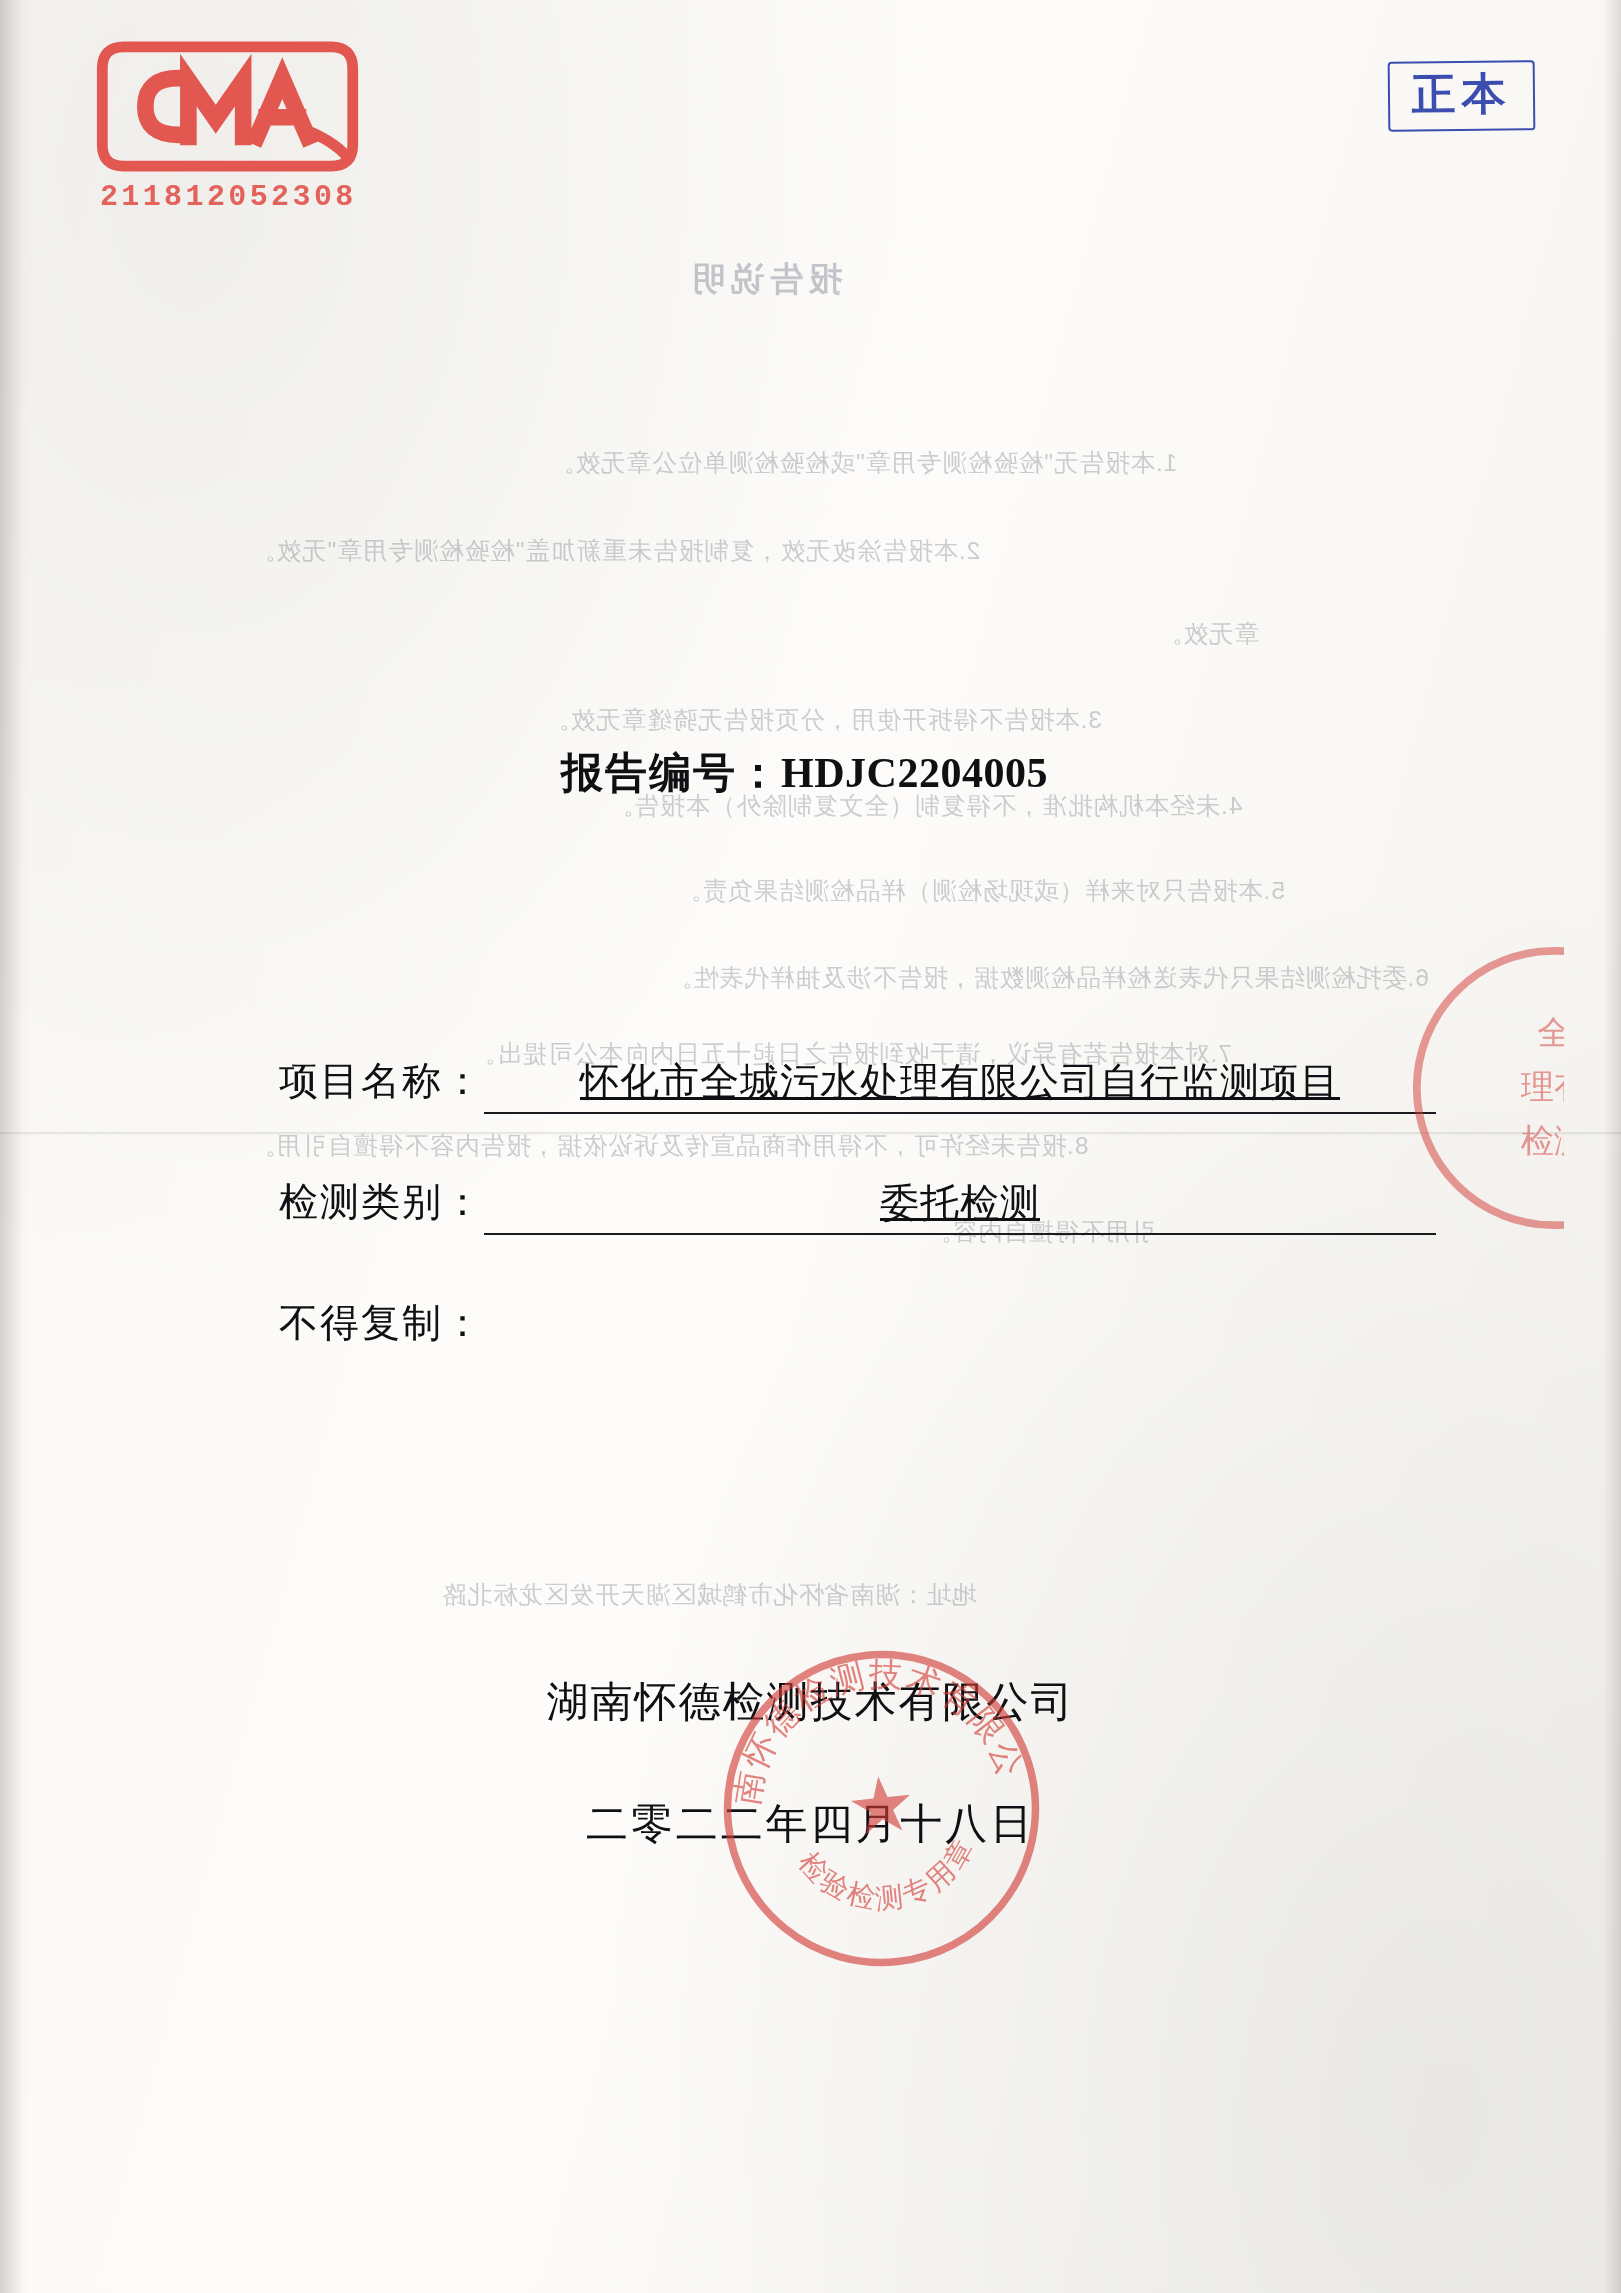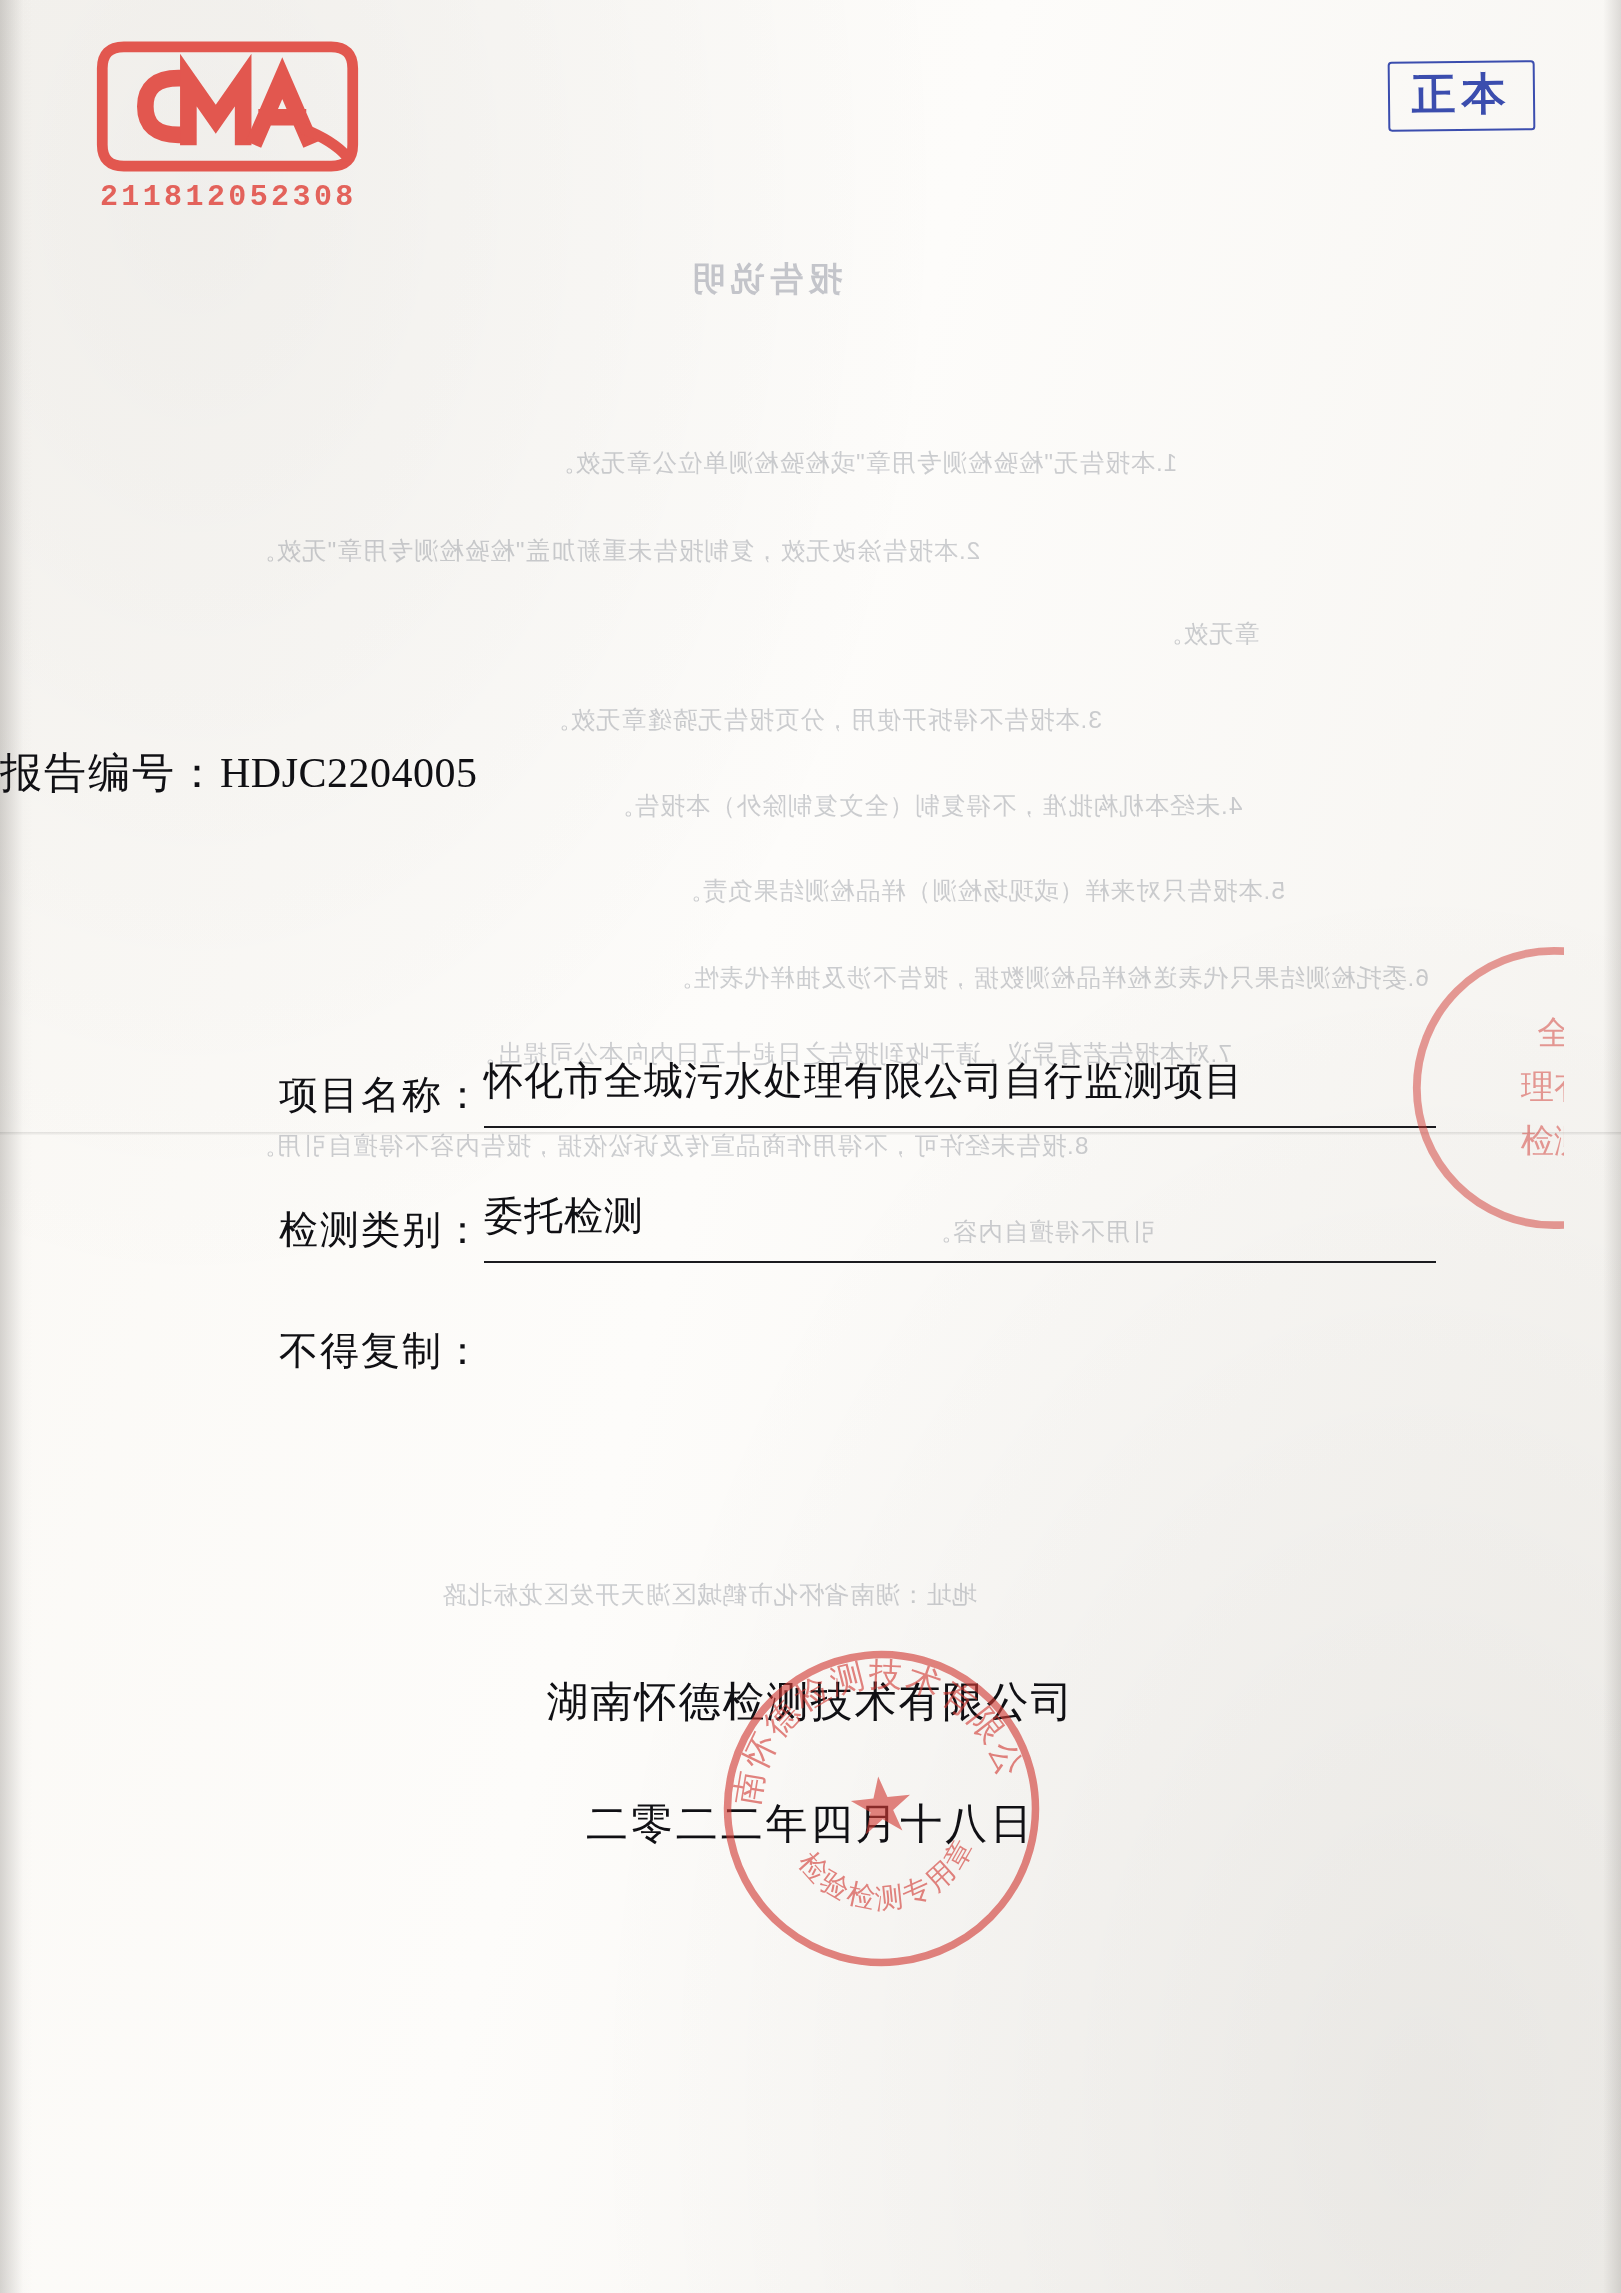--- a/index.html
+++ b/index.html
@@ -118,22 +118,23 @@
     letter-spacing: 25.5px;
     text-indent: 25.5px;
     color: #16161a;
     font-family: "Liberation Serif", "DejaVu Serif", serif;
   }
 
   .report-no {
     position: absolute;
     left: 0; right: 12px;
     top: 745px;
+    text-align: center;
     font-size: 42px;
-    font-weight: normal;
+    font-weight: bold;
     color: #101014;
     letter-spacing: 1px;
   }
   .report-no .label { letter-spacing: 2px; }
   .report-no .value { font-family: "Liberation Serif", "DejaVu Serif", serif; letter-spacing: 0.5px; }
 
   
   .fields {
     position: absolute;
     left: 279px;
@@ -149,23 +150,25 @@
   }
   .field-label {
     flex: 0 0 auto;
     letter-spacing: 2px;
     font-weight: normal;
     font-family: "Liberation Serif", "DejaVu Serif", serif;
     padding-bottom: 5.9px;
   }
   .field-value {
     flex: 1 1 auto;
+    text-align: center;
     border-bottom: 2px solid #1b1b1f;
-    padding-bottom: 18px;
+    padding-bottom: 3px;
     letter-spacing: 1px;
+    text-decoration: underline;
   }
 
   
   .company {
     position: absolute;
     left: 0; right: 0;
     top: 1674px;
     text-align: center;
     font-size: 42px;
     letter-spacing: 2px;

